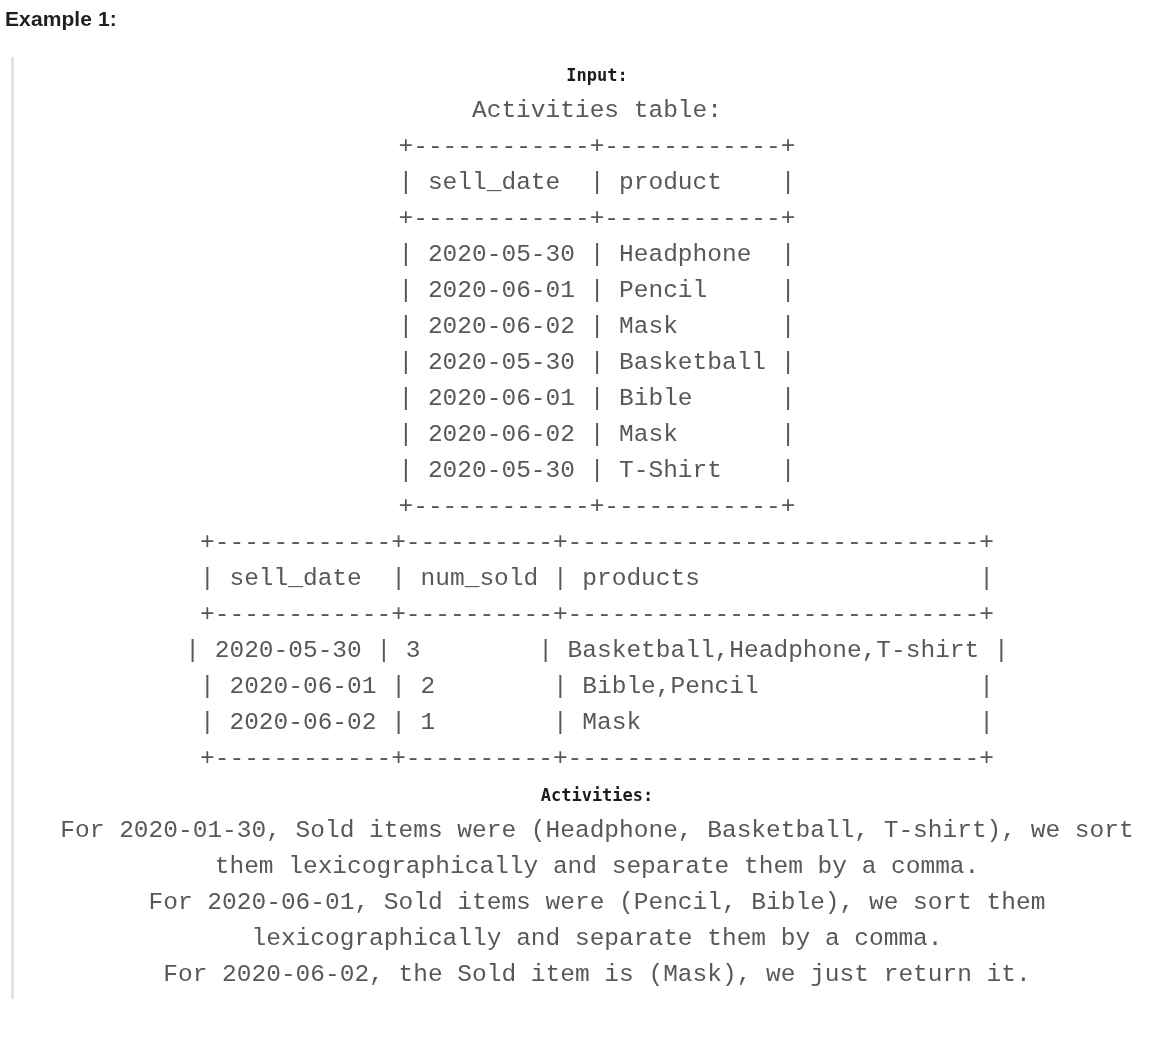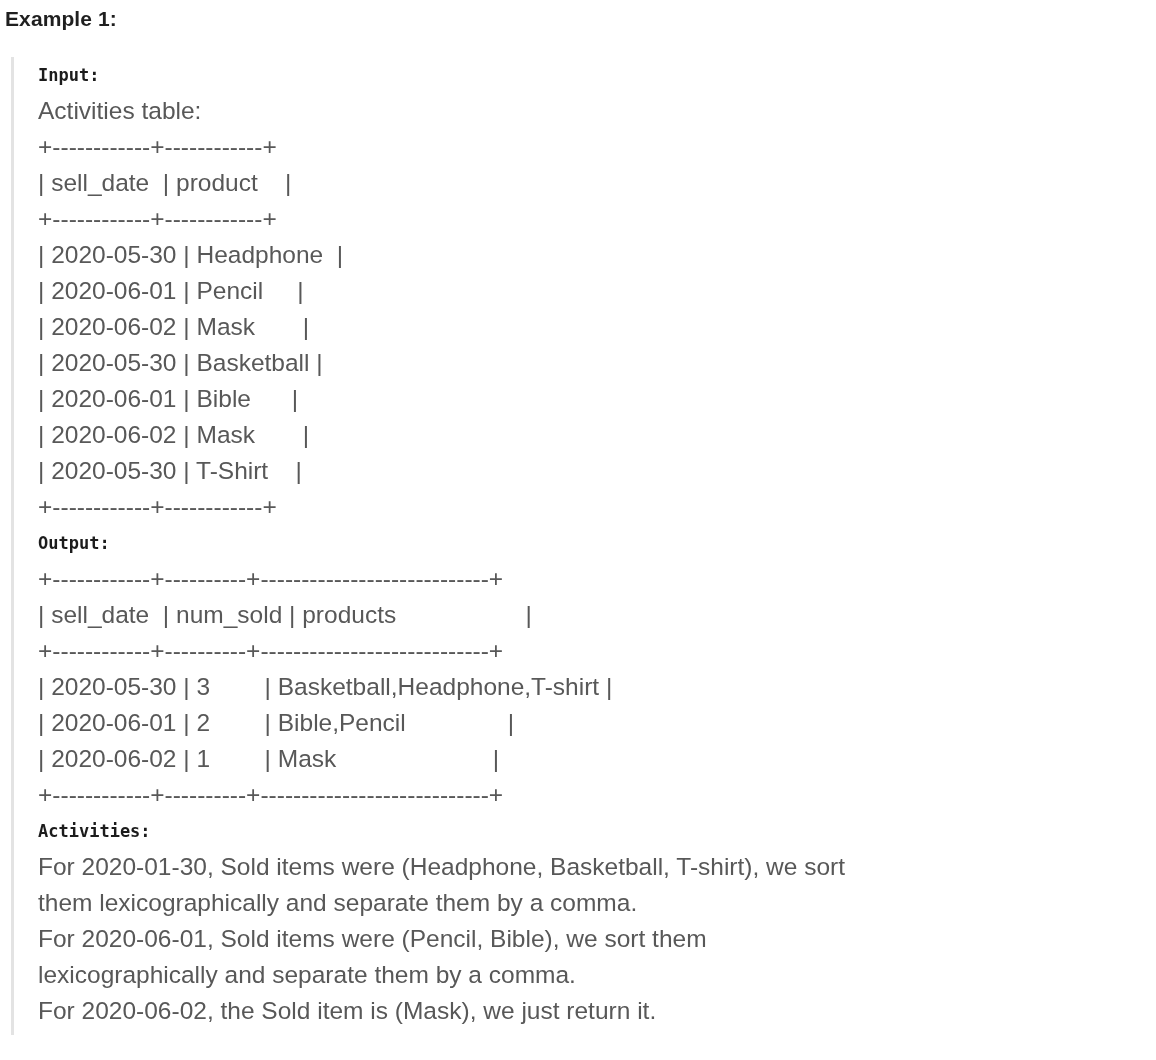--- a/index.html
+++ b/index.html
@@ -15,20 +15,21 @@
     -webkit-font-smoothing: antialiased;
   }
 
   .page {
     position: relative;
     width: 1108px;
     height: 1060px;
     background: #ffffff;
     box-sizing: border-box;
     padding: 0;
+    text-align: center;
   }
 
   .example-heading {
     position: absolute;
     left: 5px;
     top: 7px;
     font-family: "Liberation Sans", sans-serif;
     font-size: 21px;
     font-weight: bold;
     color: #1f1f1f;
@@ -40,21 +41,21 @@
     position: absolute;
     left: 11px;
     top: 57px;
     width: 1145px;
     border-left: 3px solid #e3e3e3;
     box-sizing: border-box;
     padding: 0 0 6px 24px;
   }
 
   .mono {
-    font-family: Liberation Sans, sans-serif;
+    font-family: Liberation Mono, monospace;
     font-size: 24.5px;
     line-height: 36px;
     color: #585858;
     white-space: pre;
     letter-spacing: 0px;
     margin: 0;
   }
 
   .mono-label {
     font-family: "DejaVu Sans Mono", "Liberation Mono", monospace;
@@ -88,21 +89,20 @@
 +------------+------------+
 | 2020-05-30 | Headphone  |
 | 2020-06-01 | Pencil     |
 | 2020-06-02 | Mask       |
 | 2020-05-30 | Basketball |
 | 2020-06-01 | Bible      |
 | 2020-06-02 | Mask       |
 | 2020-05-30 | T-Shirt    |
 +------------+------------+</pre>
 
-    <div class="mono-label">Output:</div>
 
     <pre class="mono pre-block">+------------+----------+----------------------------+
 | sell_date  | num_sold | products                   |
 +------------+----------+----------------------------+
 | 2020-05-30 | 3        | Basketball,Headphone,T-shirt |
 | 2020-06-01 | 2        | Bible,Pencil               |
 | 2020-06-02 | 1        | Mask                       |
 +------------+----------+----------------------------+</pre>
 
     <div class="mono-label">Activities:</div>

